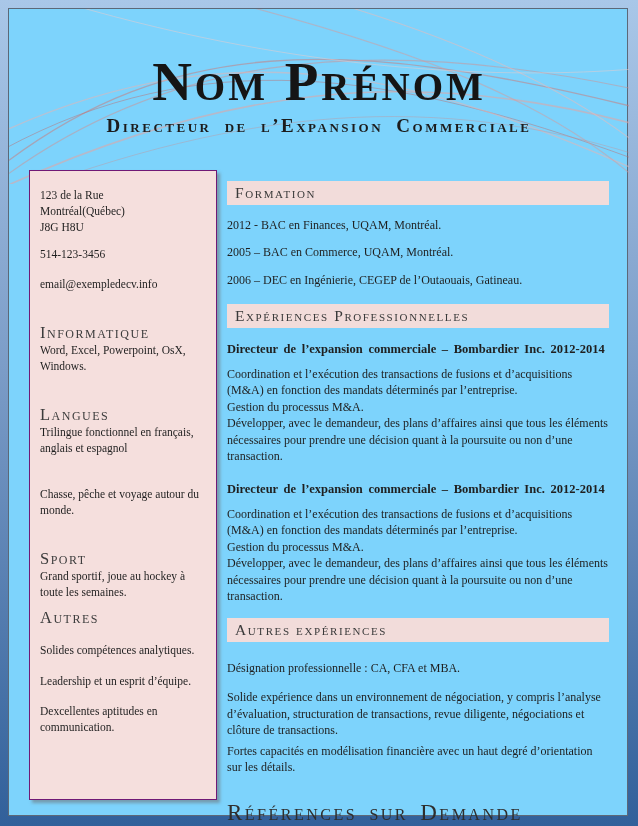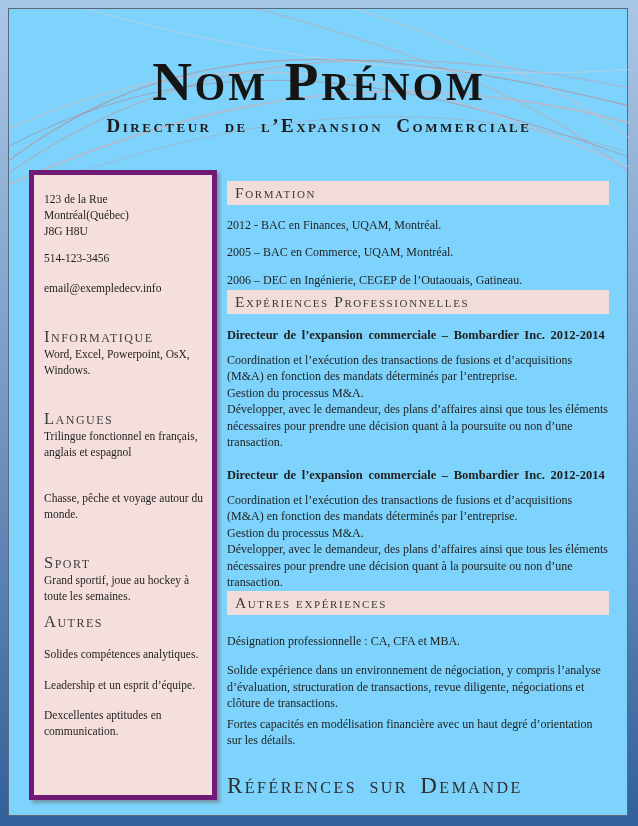--- a/index.html
+++ b/index.html
@@ -21,21 +21,21 @@
     margin:0;font-size:55px;line-height:1.05;font-weight:600;color:#151515;
     font-variant:small-caps;letter-spacing:3px;
   }
   .subtitle{
     margin-top:4px;font-size:19px;font-weight:600;color:#1c1c1c;
     font-variant:small-caps;letter-spacing:2.5px;word-spacing:6px;
   }
   
   .sidebar{
     position:absolute;left:20px;top:161px;width:188px;height:630px;box-sizing:border-box;
-    background:#f5dfdd;border:5px solid #701a75;
+    background:#f5dfdd;border:1px solid #701a75;
     box-shadow:3px 3px 3px rgba(110,110,110,.55);
     padding:16px 8px 0 10px;z-index:1;
     font-size:11.5px;color:#1f1f1f;line-height:16px;
   }
   .sidebar p{margin:0;}
   .contact-phone{margin-top:11px !important;}
   .contact-email{margin-top:14px !important;}
   .side-section{margin-top:31px;}
   .side-heading{
     font-variant:small-caps;font-size:16.5px;letter-spacing:1.5px;
@@ -46,22 +46,22 @@
   .autres-item{margin-top:15px !important;line-height:15.5px;}
   
   .main{position:absolute;left:218px;top:163px;width:382px;z-index:1;
         font-size:12px;color:#1f1f1f;}
   .bar{
     background:#f2dcda;color:#3a3a3a;
     font-variant:small-caps;font-size:15.5px;letter-spacing:1.6px;
     padding:3px 8px 3px 8px;box-sizing:border-box;font-weight:400;
   }
   .bar-formation{margin-top:9px;}
-  .bar-exp{margin-top:2px;}
-  .bar-autres{}
+  .bar-exp{margin-top:16px;}
+  .bar-autres{margin-top:13px;}
   .edu-entry{margin:11.5px 0 0 0;line-height:16px;}
   .job{margin-top:13px;}
   .job-title{margin:0;font-weight:700;font-size:12.5px;word-spacing:2.5px;line-height:17px;}
   .job-body{margin:8px 0 0 0;line-height:16.5px;}
   .job-body p{margin:0;}
   .para{margin:0;line-height:16.5px;}
   .p-designation{margin-top:18px;}
   .p-solide{margin-top:13px;}
   .p-fortes{margin-top:4px;}
   .footer-line{

